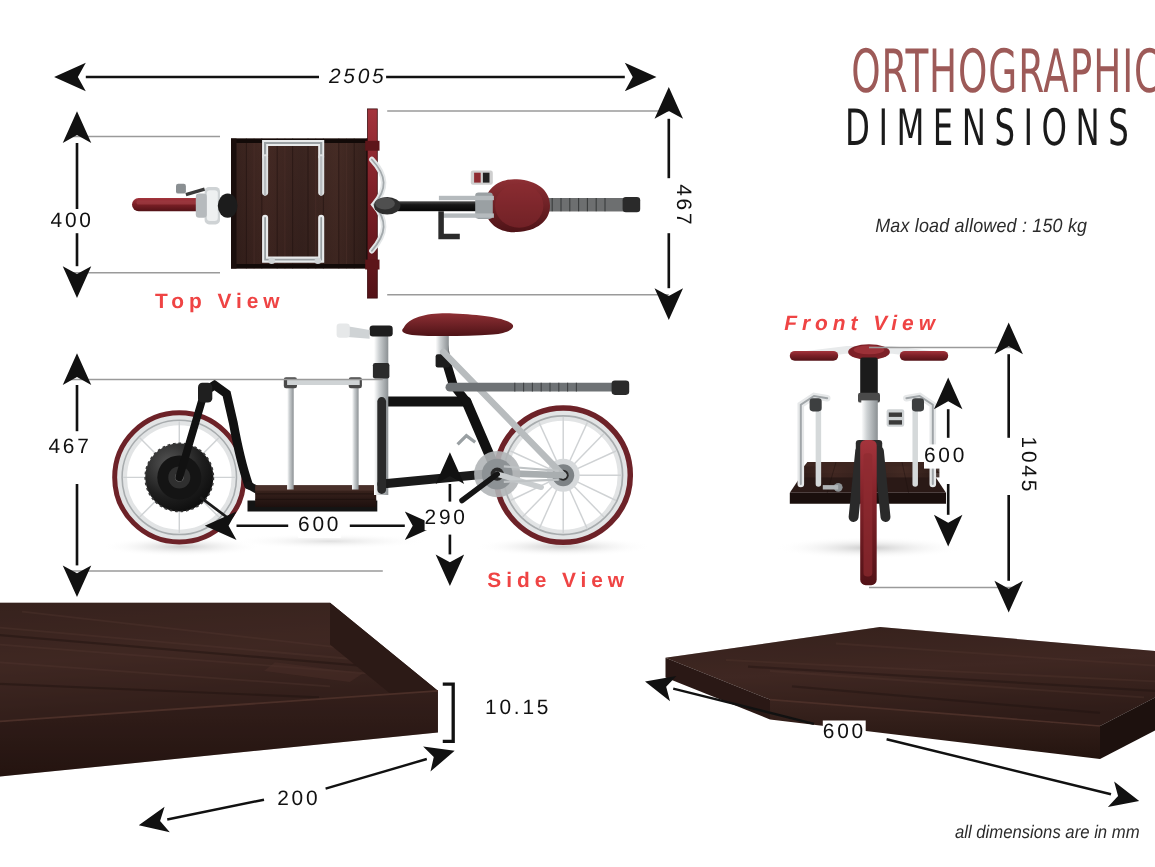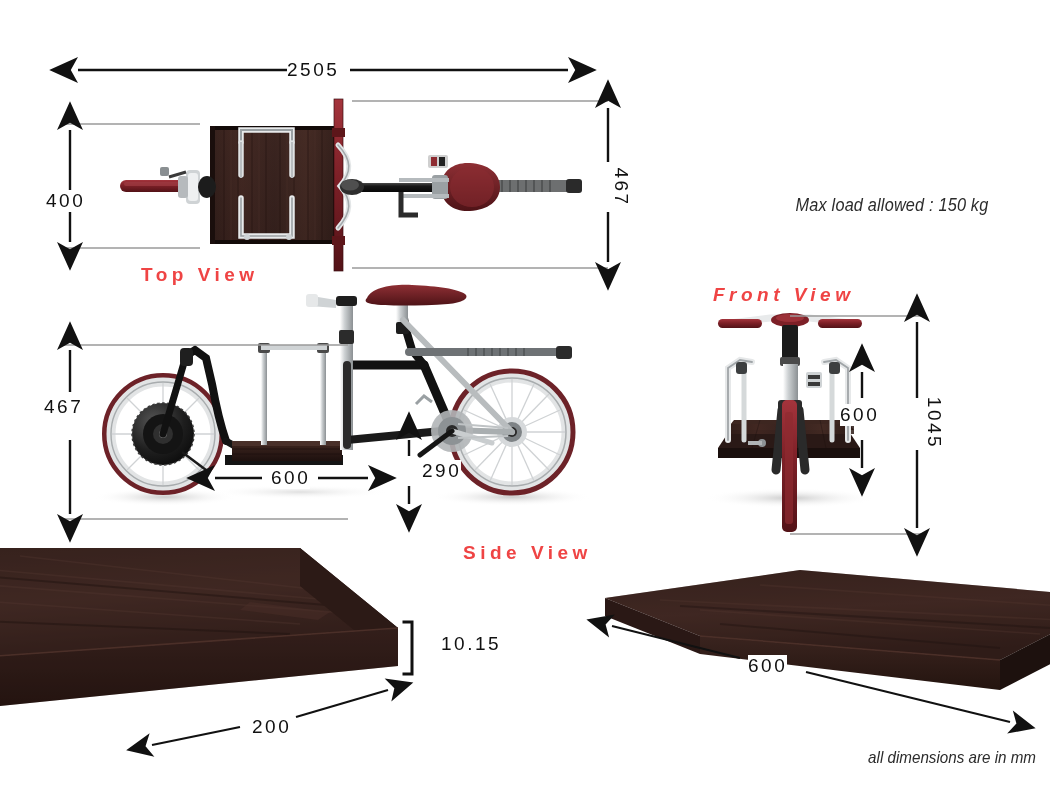--- a/index.html
+++ b/index.html
@@ -521,40 +521,44 @@
       <path d="M1000,660 L1120,598 L1120,628 L1000,690 Z" fill="#1d110e"></path>
       <path d="M700,636 L1000,660" fill="none" stroke="#4b2f28" stroke-width="1.5"></path>
     </g>
 
     <g stroke="#111" stroke-width="2.2" fill="none">
       <line x1="612" y1="626" x2="740" y2="658" marker-start="url(#ahL)"></line>
       <line x1="806" y1="672" x2="1010" y2="722" marker-end="url(#ahR)"></line>
     </g>
   </svg>
 
+  <div class="abs" id="title-block">
+    <div id="title-line1">ORTHOGRAPHIC</div>
+    <div id="title-line2">DIMENSIONS</div>
+  </div>
 
   <div class="abs" id="maxload">Max load allowed :  150 kg</div>
 
   <div class="abs" id="footnote">all dimensions are in mm</div>
 
   <div class="abs view-label" style="left:141px;top:264px;">Top View</div>
-  <div class="abs view-label" style="left:463px;top:518px;margin-top:24px;">Side View</div>
+  <div class="abs view-label" style="left:443px;top:518px;">Side View</div>
   <div class="abs view-label" style="left:713px;top:284px;font-style:italic;">Front View</div>
 
-  <div class="abs dim-text" style="left:287px;top:59px;">2505</div>
+  <div class="abs dim-text" style="left:299px;top:59px;font-style:italic;">2505</div>
 
   <div class="abs dim-text" style="left:46px;top:190px;">400</div>
 
   <div class="abs dim-text dim-v" style="left:601px;top:176px;">467</div>
 
   <div class="abs dim-text" style="left:44px;top:396px;">467</div>
 
   <div class="abs dim-text" style="left:271px;top:467px;">600</div>
 
-  <div class="abs dim-text" style="left:386px;top:460px;margin-left:36px;">290</div>
+  <div class="abs dim-text" style="left:386px;top:460px;">290</div>
 
   <div class="abs dim-text" style="left:840px;top:404px;">600</div>
 
   <div class="abs dim-text dim-v" style="left:908px;top:412px;">1045</div>
 
   <div class="abs dim-text" style="left:422px;top:633px;margin-left:19px;">10.15</div>
 
   <div class="abs dim-text" style="left:252px;top:716px;">200</div>
 
   <div class="abs dim-text" style="left:748px;top:655px;">600</div>

